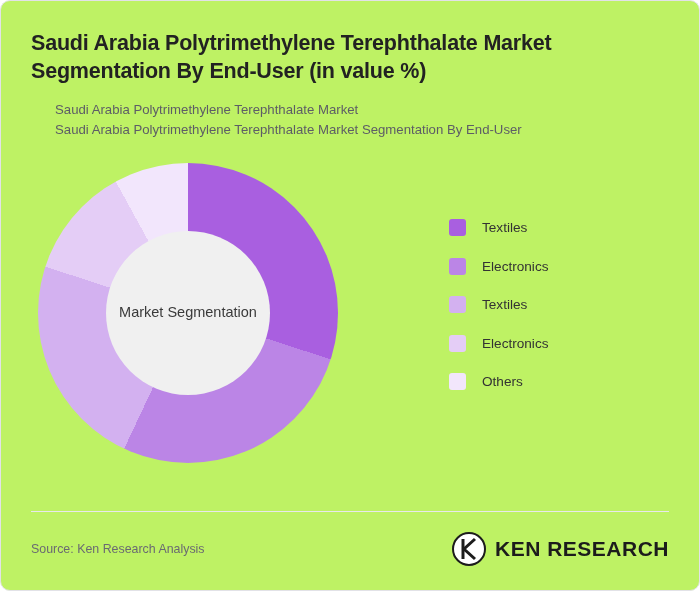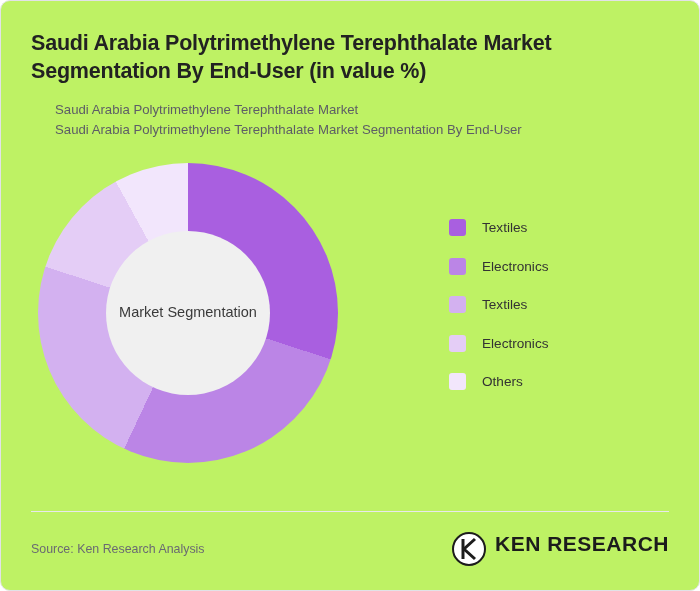--- a/index.html
+++ b/index.html
@@ -111,20 +111,21 @@
     align-items: center;
     justify-content: space-between;
     margin-top: 24px;
   }
   .source {
     font-size: 12.4px;
     color: #6a6a72;
   }
   .brand {
     display: flex;
+    align-items: center;
   }
   .brand-mark {
     margin-right: 9px;
     line-height: 0;
   }
   .brand-text {
     font-size: 21px;
     font-weight: bold;
     letter-spacing: 0.5px;
     color: #1c1c1c;

